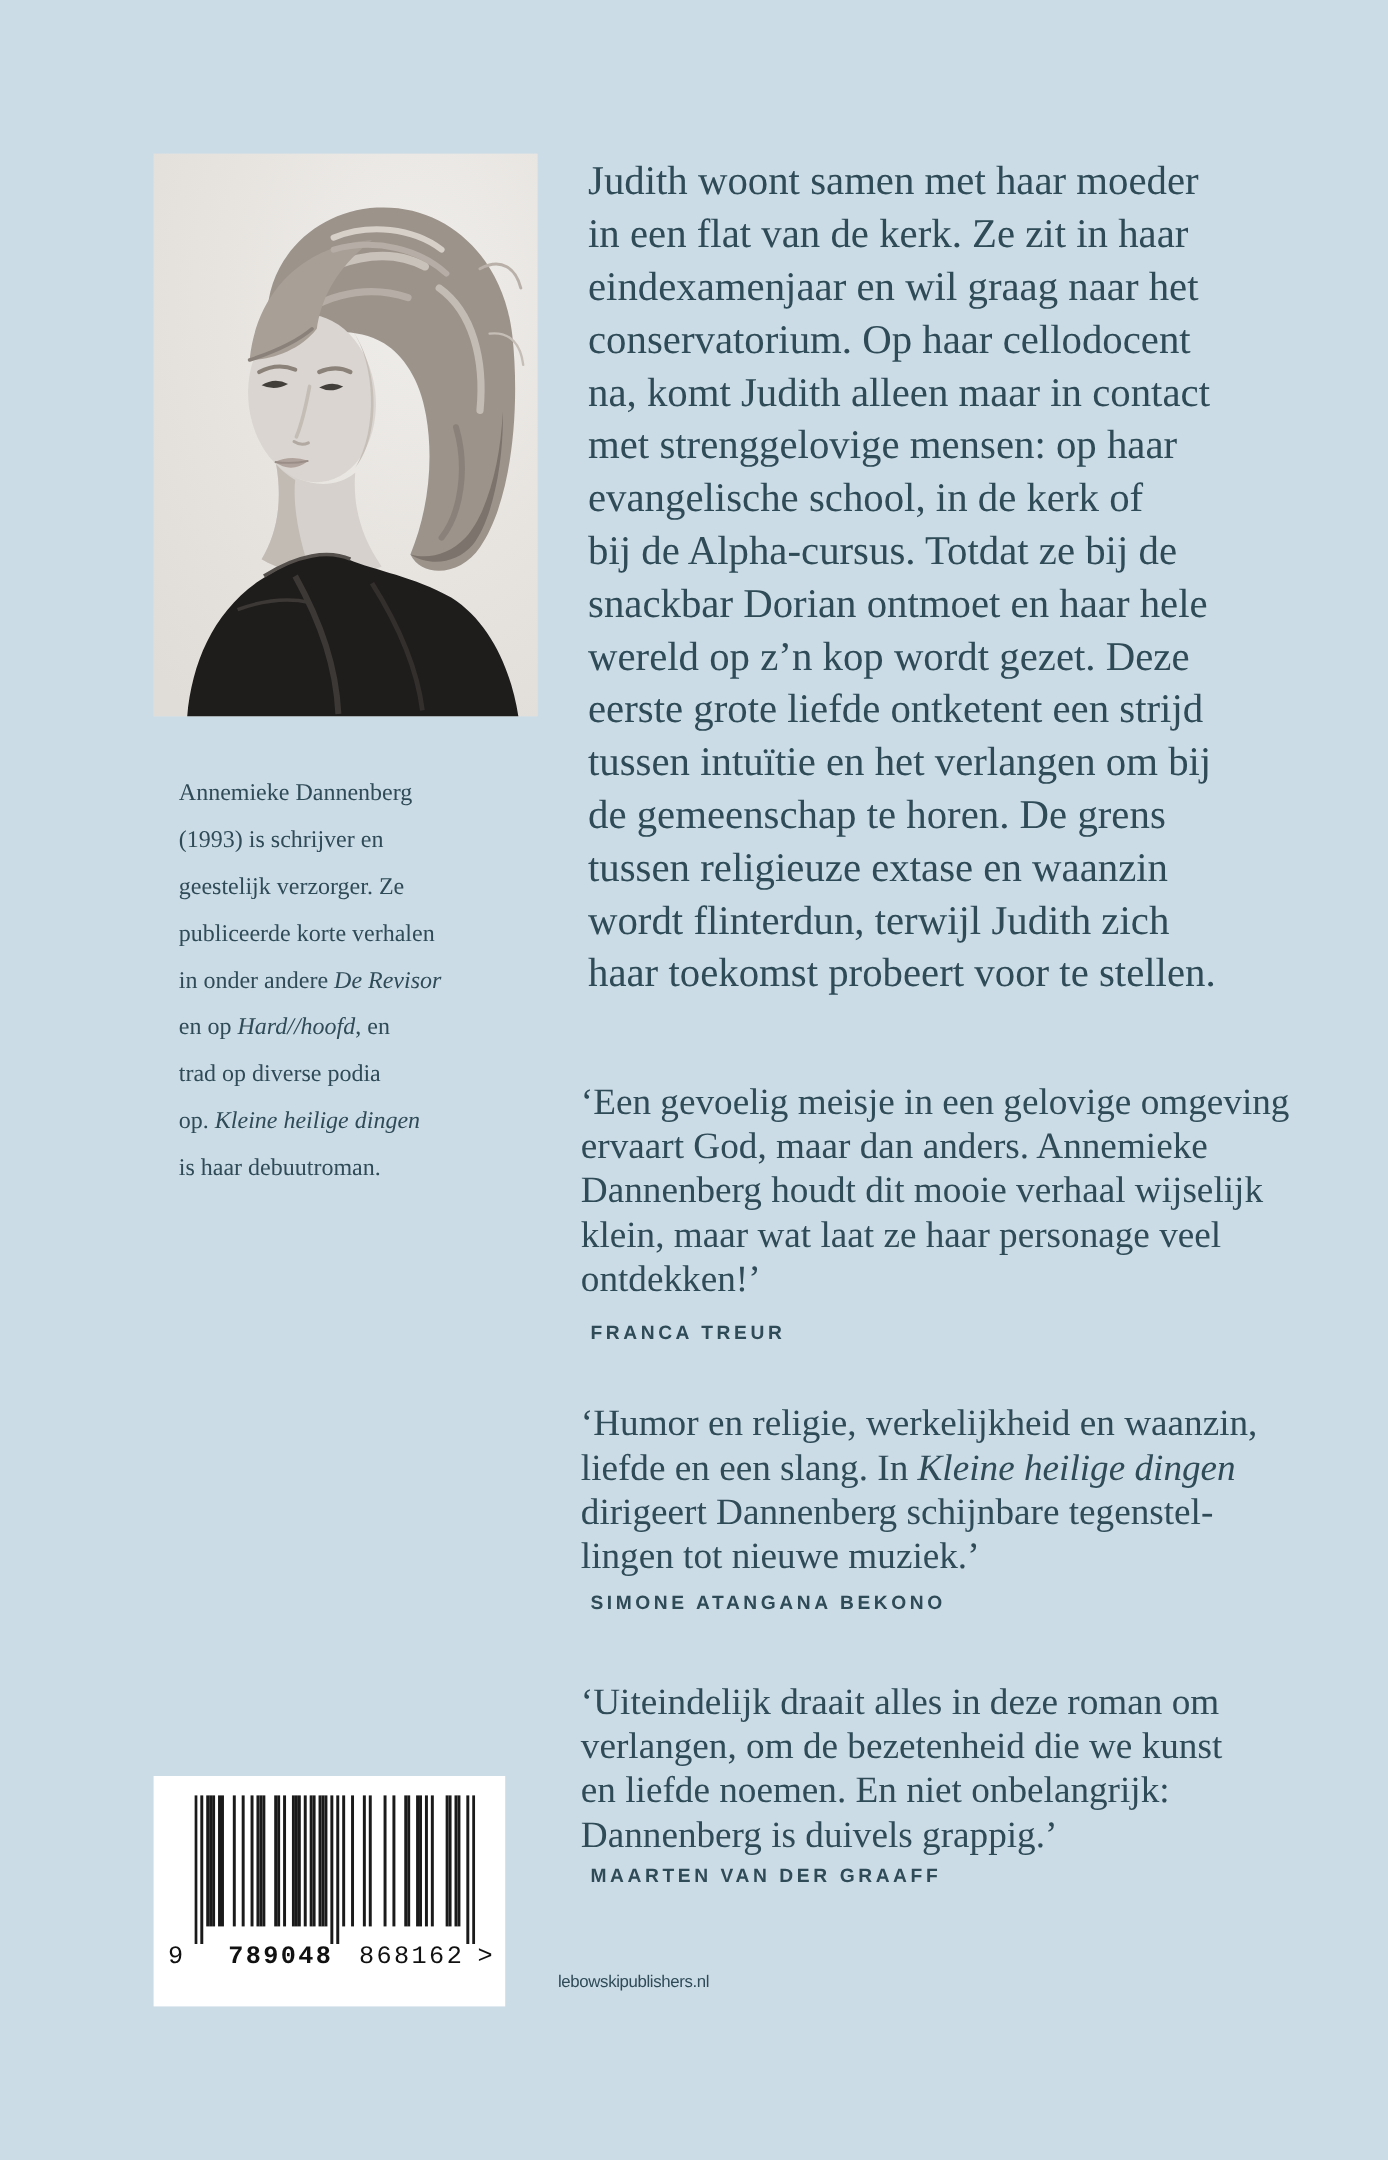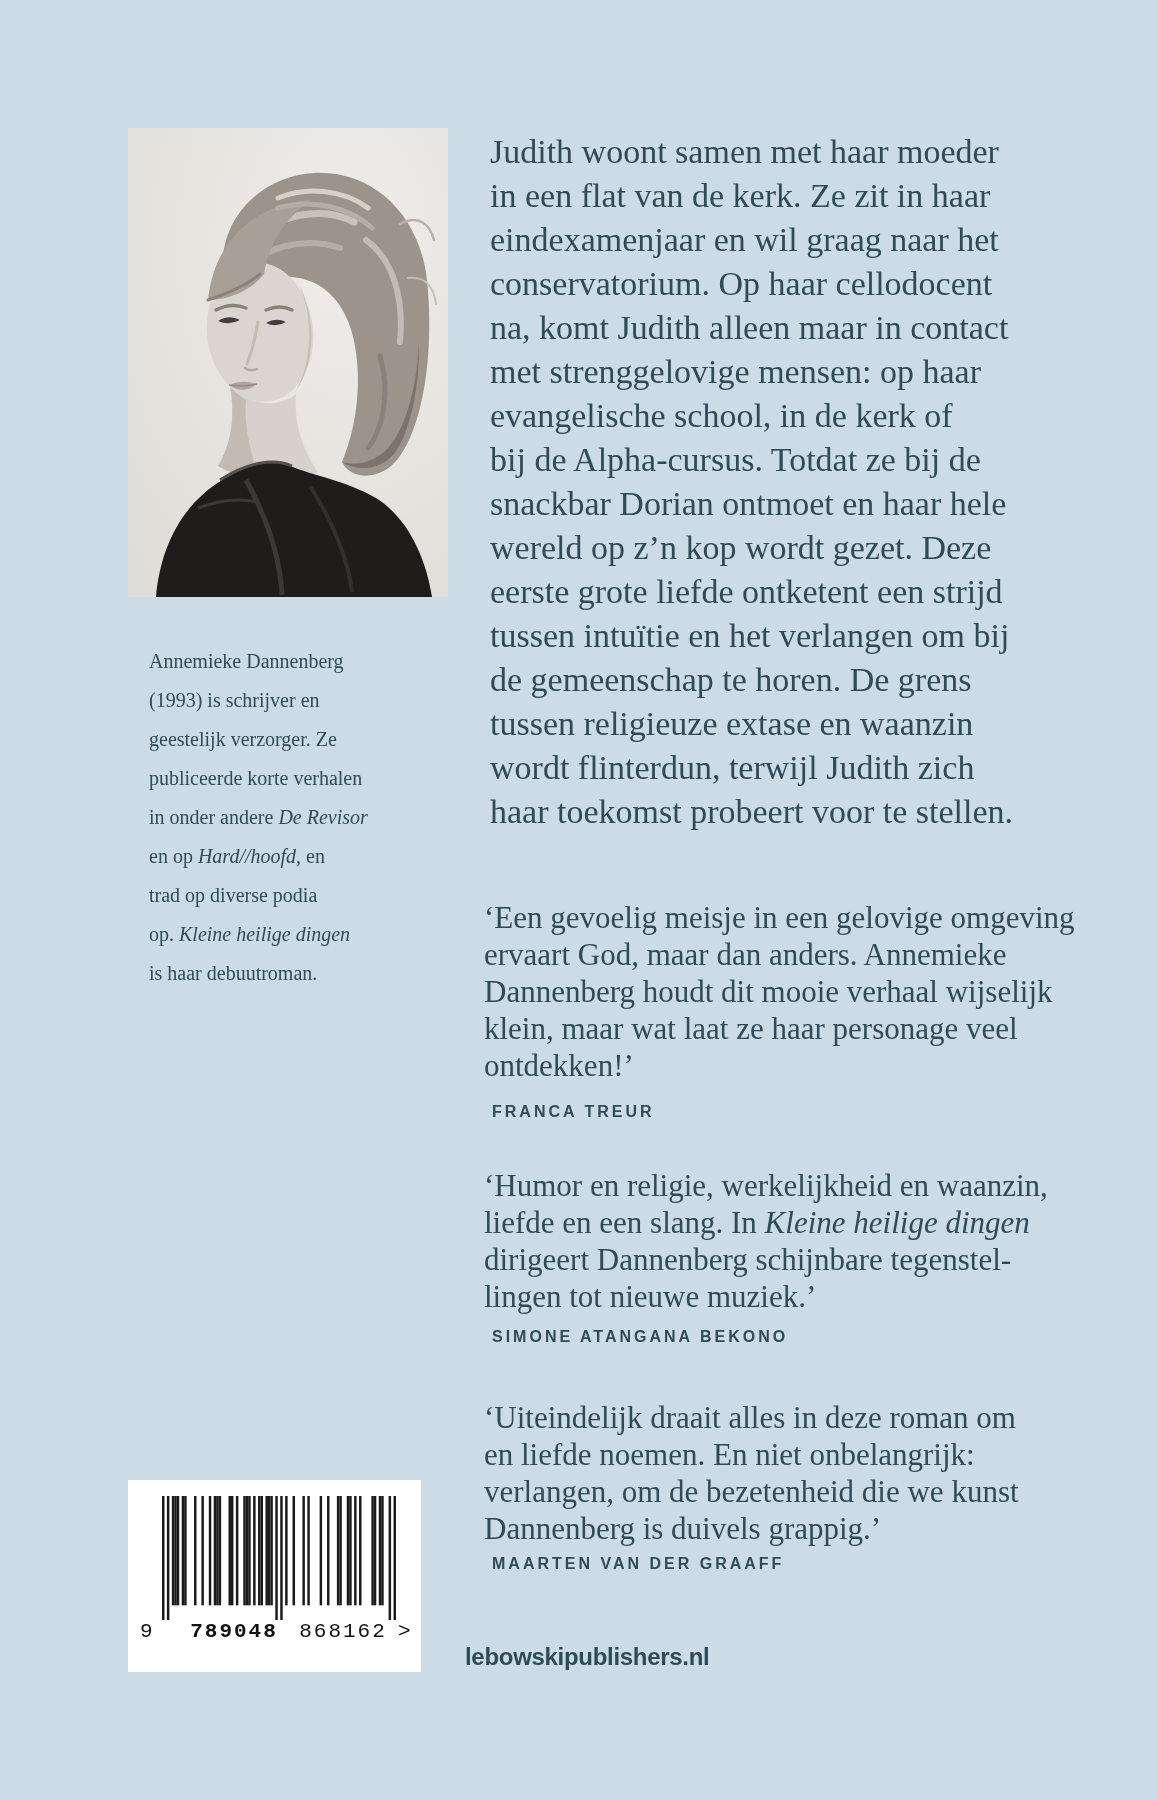--- a/index.html
+++ b/index.html
@@ -31,22 +31,22 @@
     font-family:"Liberation Sans",sans-serif;font-weight:700;
     font-size:16px;letter-spacing:3px;white-space:nowrap;color:#2e4b57;
   }
   #attr-1{top:1103px;}
   #attr-2{top:1328px;}
   #attr-3{top:1555px;}
   em{font-style:italic;}
 
   .publisher{
     position:absolute;left:465px;top:1643px;
-    font-family:"Liberation Sans",sans-serif;font-weight:700;
-    font-size:24px;letter-spacing:-0.3px;color:#2e4b57;
+    font-family:"Liberation Sans",sans-serif;font-weight:400;
+    font-size:14px;letter-spacing:-0.3px;color:#2e4b57;
   }
 
   .barcode-box{
     position:absolute;left:128px;top:1480px;width:293px;height:192px;
     background:#ffffff;
   }
   .bc-svg{position:absolute;left:34px;top:16px;width:234px;height:124px;}
   .bc-digits span{
     position:absolute;top:140px;
     font-family:"Liberation Mono",monospace;font-size:21px;color:#111111;
@@ -156,22 +156,22 @@
   <div class="quote" id="quote-2">
       <div class="line">‘Humor en religie, werkelijkheid en waanzin,</div>
       <div class="line">liefde en een slang. In <em>Kleine heilige dingen</em></div>
       <div class="line">dirigeert Dannenberg schijnbare tegenstel-</div>
       <div class="line">lingen tot nieuwe muziek.’</div>
     </div>
   <div class="attr" id="attr-2">SIMONE ATANGANA BEKONO</div>
 
   <div class="quote" id="quote-3">
       <div class="line">‘Uiteindelijk draait alles in deze roman om</div>
+      <div class="line">verlangen, om de bezetenheid die we kunst</div>
       <div class="line">en liefde noemen. En niet onbelangrijk:</div>
-      <div class="line">verlangen, om de bezetenheid die we kunst</div>
       <div class="line">Dannenberg is duivels grappig.’</div>
     </div>
   <div class="attr" id="attr-3">MAARTEN VAN DER GRAAFF</div>
 
   <div class="barcode-box">
     <svg class="bc-svg" id="bc-bars" viewBox="0 0 95 110" preserveAspectRatio="none">
         <rect x="0" y="0" width="1" height="110" fill="#1a1a1a"></rect>
         <rect x="2" y="0" width="1" height="110" fill="#1a1a1a"></rect>
         <rect x="4" y="0" width="1" height="97" fill="#1a1a1a"></rect>
         <rect x="5" y="0" width="1" height="97" fill="#1a1a1a"></rect>

